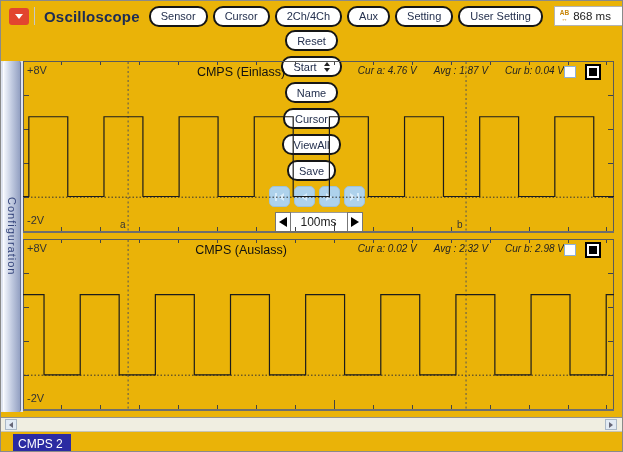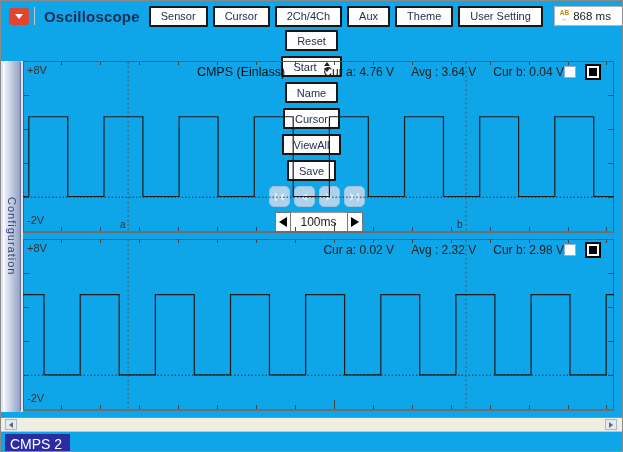--- a/index.html
+++ b/index.html
@@ -1,24 +1,24 @@
 <!DOCTYPE html>
 <html><head>
 <meta charset="utf-8">
 <style>
   * { margin:0; padding:0; box-sizing:border-box; font-family:"Liberation Sans", sans-serif; }
   html,body { background:#fff; }
-  #app { position:relative; width:623px; height:452px; background:#0ea5e9;
+  #app { position:relative; width:623px; height:452px; background:#eab308;
          border:1px solid #8a8a8a; overflow:hidden; }
 
   
   .row { position:absolute; left:0; right:0; display:flex; align-items:center; gap:5px; padding:0 6px; }
   #row1 { top:2px;  height:26px; }
   #row2 { top:29px; height:26px;flex-direction:column; }
-  .pill { flex-shrink:0; height:21px; border:2px solid #161616; border-radius:1px; background:#fff;
+  .pill { flex-shrink:0; height:21px; border:2px solid #161616; border-radius:10px; background:#fff;
           color:#24304e; font-size:11px; padding:0 10px; display:flex; align-items:center;
           justify-content:center; white-space:nowrap; cursor:default; }
   #app-menu { flex-shrink:0; width:20px; height:17px; border-radius:3px; background:#e2452f;
               display:flex; align-items:center; justify-content:center; margin-left:2px; }
   .tri-down { width:0; height:0; border-left:4px solid transparent; border-right:4px solid transparent;
               border-top:5px solid #fff; }
   .vdiv { flex-shrink:0; width:1px; height:18px; background:#c8c8c8; }
   #title { flex-shrink:0; color:#1c2c55; font-size:15px; font-weight:700; letter-spacing:.2px; padding:0 4px; }
   #meas-box { flex-shrink:0; margin-left:6px; width:84px; height:20px; border:1px solid #b4b4b4;
               background:#fff; display:flex; align-items:center; gap:4px; padding:0 5px; }
@@ -55,56 +55,56 @@
 
   
   #charts { position:absolute; left:22px; top:60px; width:591px; height:351px; }
   .chart { position:absolute; left:0; width:591px; height:172px; }
   .chart svg { position:absolute; left:0; top:0; }
   .ylab { position:absolute; font-size:11px; color:#333; }
   .ylab.top { left:4px; top:3px; }
   .ylab.bot { left:4px; bottom:7px; }
   .ctitle { position:absolute; left:128px; top:4px; width:180px; text-align:center;
             font-size:12.5px; color:#111; }
-  .readouts { position:absolute; right:50px; top:4px; display:flex; gap:17px; font-size:12px; color:#222; white-space:nowrap; }
+  .readouts { position:absolute; right:50px; top:4px; display:flex; gap:17px; font-size:10px; color:#222; white-space:nowrap;font-style:italic; }
   .cb-empty { position:absolute; right:38px; top:5px; width:12px; height:12px;
               border:1px solid #8fb0d8; background:#fff; }
   .cb-black { position:absolute; right:13px; top:3px; width:16px; height:16px;
               border:2px solid #000; background:#fff; display:flex; align-items:center; justify-content:center; }
   .cb-fill { width:8px; height:8px; background:#000; }
   .curlab { position:absolute; bottom:3px; font-size:10px; color:#333; }
 
   
   #hscroll { position:absolute; left:0; right:0; top:416px; height:15px; background:#f0eee1;
              border-top:1px solid #909090; border-bottom:1px solid #c6c4b4; }
   .sb-btn { position:absolute; top:1px; width:12px; height:11px; background:#e2ebf4;
             border:1px solid #aab8c6; display:flex; align-items:center; justify-content:center; color:#667; }
   .sb-btn .tri-l { border-right-color:#667; border-top-width:3px; border-bottom-width:3px; border-right-width:4px; }
   .sb-btn .tri-r { border-left-color:#667;  border-top-width:3px; border-bottom-width:3px; border-left-width:4px; }
   #sb-left  { left:4px; }
   #sb-right { right:5px; }
-  #channel-tab { position:absolute; left:4px; top:433px; height:18px; background:#2b2ba2; color:#fff;
-                 font-size:14px; padding:1px 8px 0 5px; display:flex; align-items:center; }
+  #channel-tab { position:absolute; left:12px; top:433px; height:18px; background:#2b2ba2; color:#fff;
+                 font-size:12px; padding:1px 8px 0 5px; display:flex; align-items:center; }
 </style>
 </head>
 <body>
 
 <div id="app">
 
   <div id="row1" class="row">
     <div id="app-menu">
       <span class="tri-down"></span>
     </div>
     <span class="vdiv"></span>
     <span id="title">Oscilloscope</span>
     <button class="pill">Sensor</button>
     <button class="pill">Cursor</button>
     <button class="pill">2Ch/4Ch</button>
     <button class="pill">Aux</button>
-    <button class="pill">Theme</button>
+    <button class="pill">Setting</button>
     <button class="pill">User Setting</button>
     <div id="meas-box">
       <span id="ab-icon">
           <span>AB</span>
           <span>↔</span>
         </span>
       <span id="meas-value">868 ms</span>
     </div>
 
   </div>
@@ -201,21 +201,21 @@
           <line x1="590" y1="136.20000000000002" x2="585" y2="136.20000000000002" stroke="#444" stroke-width="1" shape-rendering="crispEdges"></line>
           <line x1="1" y1="136.20000000000002" x2="590" y2="136.20000000000002" stroke="#333" stroke-width="1" stroke-dasharray="1.5 2"></line>
           <line x1="105.11857707509881" y1="1" x2="105.11857707509881" y2="170" stroke="#555" stroke-width="1" stroke-dasharray="2 2.5"></line>
           <line x1="443.05533596837944" y1="1" x2="443.05533596837944" y2="170" stroke="#555" stroke-width="1" stroke-dasharray="2 2.5"></line>
           <path d="M0,135.524L5.839920948616601,135.524L5.839920948616601,55.756L44.772727272727266,55.756L44.772727272727266,135.524L80.98023715415019,135.524L80.98023715415019,55.756L119.91304347826086,55.756L119.91304347826086,135.524L156.12055335968378,135.524L156.12055335968378,55.756L195.05335968379444,55.756L195.05335968379444,135.524L231.26086956521738,135.524L231.26086956521738,55.756L270.19367588932806,55.756L270.19367588932806,135.524L306.40118577075094,135.524L306.40118577075094,55.756L345.3339920948616,55.756L345.3339920948616,135.524L381.54150197628456,135.524L381.54150197628456,55.756L420.47430830039525,55.756L420.47430830039525,135.524L456.68181818181813,135.524L456.68181818181813,55.756L495.6146245059288,55.756L495.6146245059288,135.524L531.8221343873518,135.524L531.8221343873518,55.756L570.7549407114624,55.756L570.7549407114624,135.524L591,135.524" fill="none" stroke="#1c1c1c" stroke-width="1.2"></path>
         </svg>
       <span class="ylab top">+8V</span>
       <span class="ctitle">CMPS (Einlass)</span>
       <div class="readouts">
         <span>Cur a: 4.76 V</span>
-        <span>Avg : 3.64 V</span>
+        <span>Avg : 1.87 V</span>
         <span>Cur b: 0.04 V</span>
       </div>
       <span class="cb-empty"></span>
       <span class="cb-black">
         <span class="cb-fill"></span>
       </span>
       <span class="ylab bot">-2V</span>
       <span class="curlab" style="left:97px">a</span>
       <span class="curlab" style="left:434px">b</span>
     </div>
@@ -261,20 +261,21 @@
           <line x1="1" y1="102.39999999999999" x2="6" y2="102.39999999999999" stroke="#444" stroke-width="1" shape-rendering="crispEdges"></line>
           <line x1="590" y1="102.39999999999999" x2="585" y2="102.39999999999999" stroke="#444" stroke-width="1" shape-rendering="crispEdges"></line>
           <line x1="1" y1="136.20000000000002" x2="6" y2="136.20000000000002" stroke="#444" stroke-width="1" shape-rendering="crispEdges"></line>
           <line x1="590" y1="136.20000000000002" x2="585" y2="136.20000000000002" stroke="#444" stroke-width="1" shape-rendering="crispEdges"></line>
           <line x1="1" y1="136.20000000000002" x2="590" y2="136.20000000000002" stroke="#333" stroke-width="1" stroke-dasharray="1.5 2"></line>
           <line x1="105.11857707509881" y1="1" x2="105.11857707509881" y2="170" stroke="#555" stroke-width="1" stroke-dasharray="2 2.5"></line>
           <line x1="443.05533596837944" y1="1" x2="443.05533596837944" y2="170" stroke="#555" stroke-width="1" stroke-dasharray="2 2.5"></line>
           <path d="M0,55.58700000000001L21.023715415019762,55.58700000000001L21.023715415019762,135.862L57.23122529644268,135.862L57.23122529644268,55.58700000000001L96.16403162055336,55.58700000000001L96.16403162055336,135.862L132.37154150197628,135.862L132.37154150197628,55.58700000000001L171.30434782608694,55.58700000000001L171.30434782608694,135.862L207.51185770750988,135.862L207.51185770750988,55.58700000000001L246.44466403162053,55.58700000000001L246.44466403162053,135.862L282.65217391304344,135.862L282.65217391304344,55.58700000000001L321.5849802371541,55.58700000000001L321.5849802371541,135.862L357.79249011857706,135.862L357.79249011857706,55.58700000000001L396.7252964426877,55.58700000000001L396.7252964426877,135.862L432.93280632411063,135.862L432.93280632411063,55.58700000000001L471.8656126482213,55.58700000000001L471.8656126482213,135.862L508.07312252964425,135.862L508.07312252964425,55.58700000000001L547.0059288537549,55.58700000000001L547.0059288537549,135.862L583.2134387351779,135.862L583.2134387351779,55.58700000000001L591,55.58700000000001L591,55.58700000000001" fill="none" stroke="#1c1c1c" stroke-width="1.2"></path>
         </svg>
       <span class="ylab top">+8V</span>
+      <span class="ctitle">CMPS (Auslass)</span>
       <div class="readouts">
         <span>Cur a: 0.02 V</span>
         <span>Avg : 2.32 V</span>
         <span>Cur b: 2.98 V</span>
       </div>
       <span class="cb-empty"></span>
       <span class="cb-black">
         <span class="cb-fill"></span>
       </span>
       <span class="ylab bot">-2V</span>

